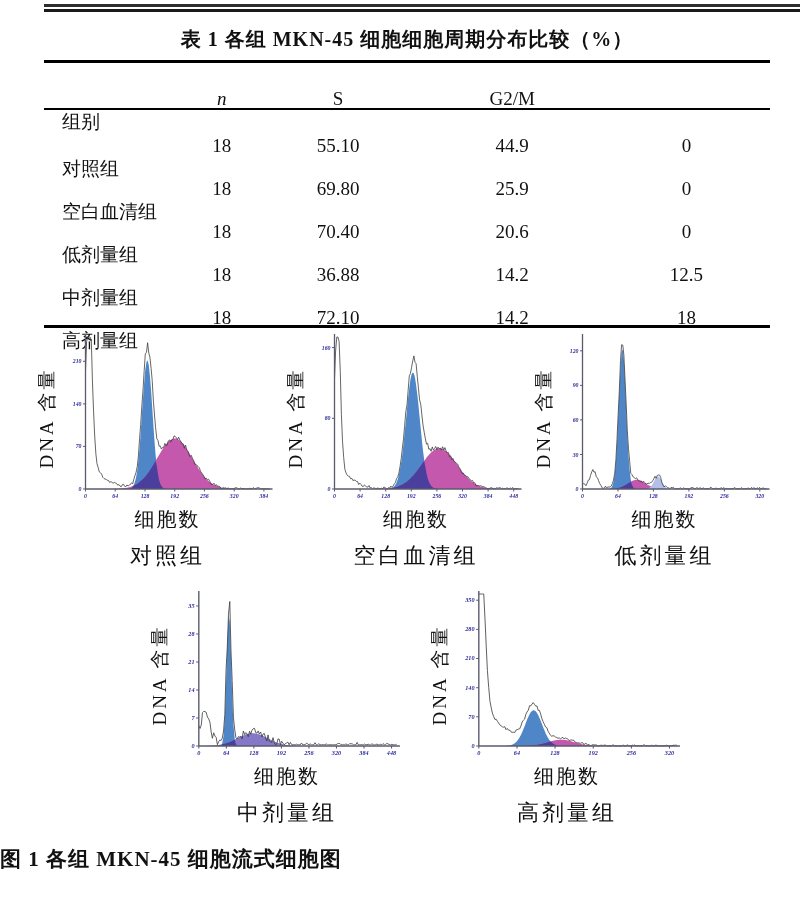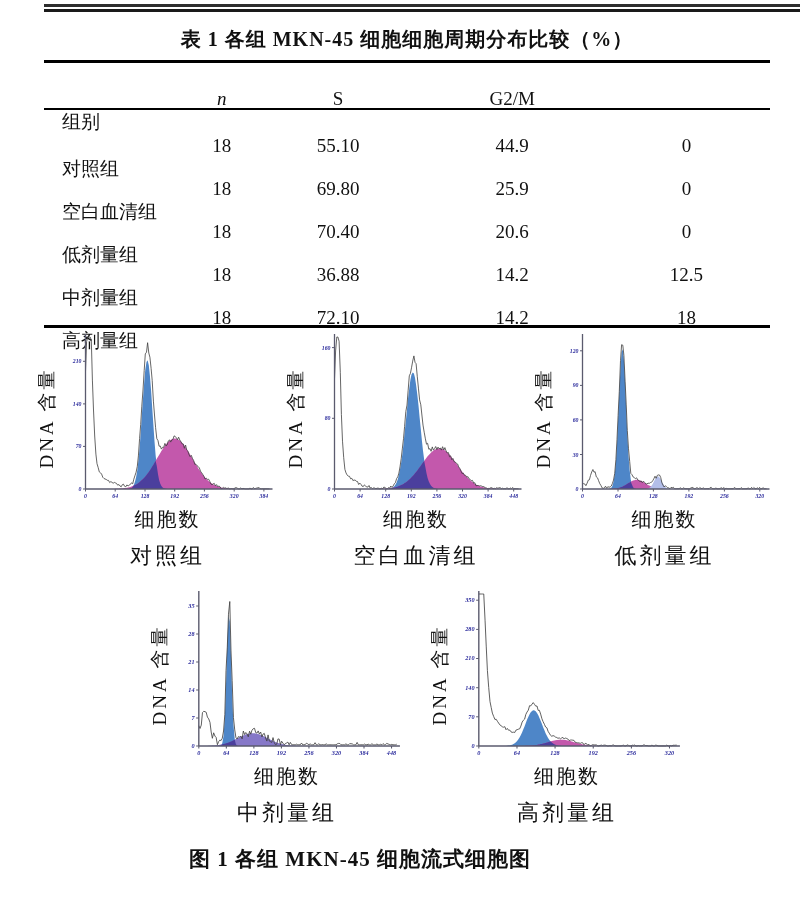--- a/index.html
+++ b/index.html
@@ -30,21 +30,21 @@
   .fig-row2{display:flex;justify-content:center;gap:26px;margin-top:18px;padding-left:28px;}
   .plot-block{display:flex;align-items:flex-start;}
   .ylabel-wrap{position:relative;width:26px;height:172px;flex:0 0 26px;}
   .ylabel{position:absolute;top:50%;left:50%;transform:translate(-50%,-50%) rotate(-90deg);
           white-space:nowrap;font-size:19px;letter-spacing:3px;}
   .plot-col{display:flex;flex-direction:column;align-items:center;}
   .plot-col svg{display:block;}
   .xlabel{font-size:20px;letter-spacing:2px;margin-top:2px;}
   .group-caption{font-size:22px;letter-spacing:3px;margin-top:8px;}
 
-  .fig-caption{position:absolute;left:0;top:845px;width:720px;text-align:center;
+  .fig-caption{position:absolute;left:0;top:845px;width:720px;text-align:left;
                font-size:21px;font-weight:bold;letter-spacing:1px;}
 </style>
 </head>
 <body>
 
 <div id="page">
   <div class="top-rule"></div>
   <div class="top-rule2"></div>
 
   <div class="tbl-title">表 1   各组 MKN-45 细胞细胞周期分布比较（%）</div>

